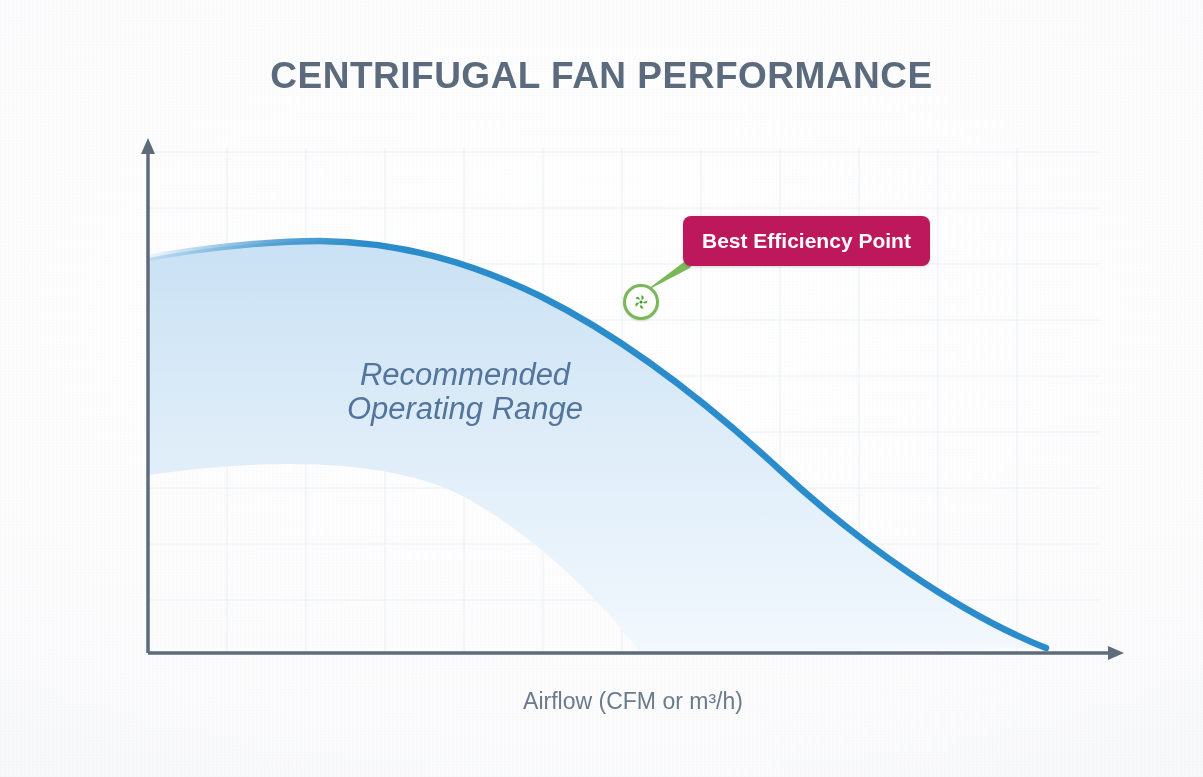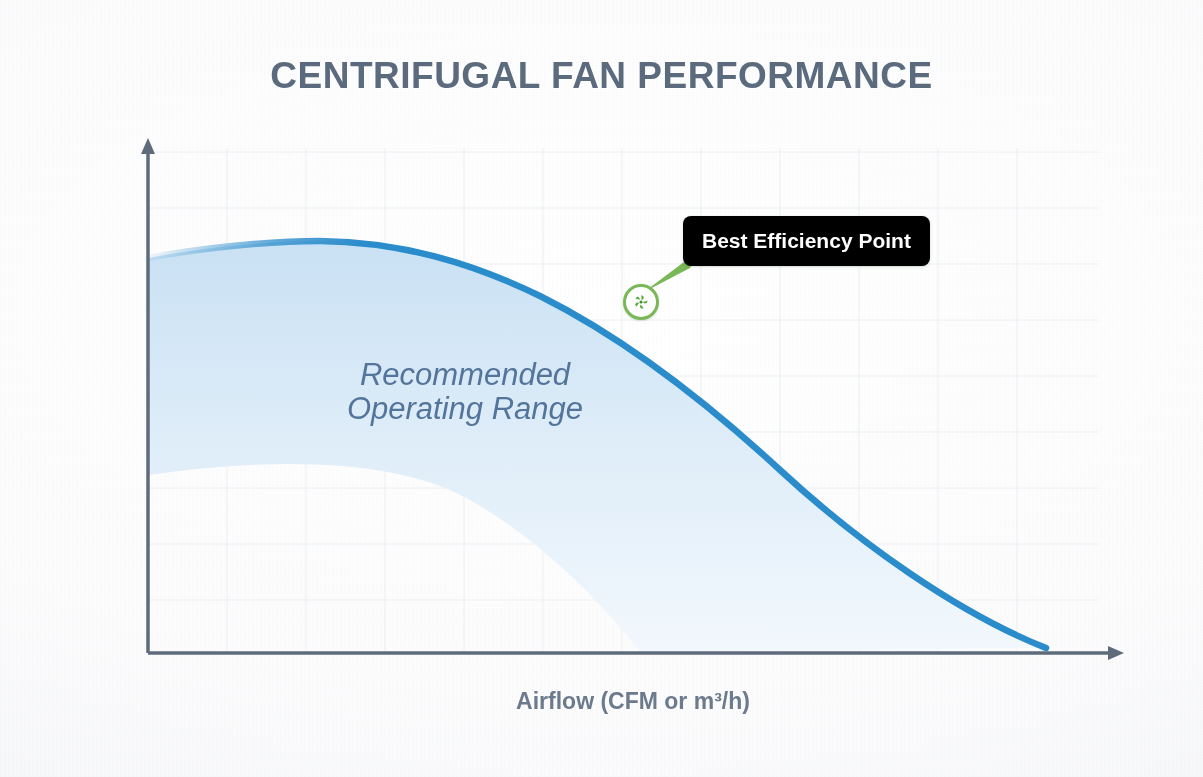--- a/index.html
+++ b/index.html
@@ -54,21 +54,20 @@
 
   #x-axis-label {
     position: absolute;
     left: 148px;
     top: 688px;
     width: 970px;
     text-align: center;
     font-size: 23px;
     color: #6b7a8c;
     white-space: nowrap;
-    font-weight: bold;
   }
 
   #region-annotation {
     position: absolute;
     left: 250px;
     top: 358px;
     width: 430px;
     text-align: center;
     font-size: 31px;
     font-style: italic;
@@ -79,21 +78,21 @@
 
   #bep-callout {
     position: absolute;
     left: 683px;
     top: 216px;
     height: 50px;
     display: flex;
     align-items: center;
     padding: 0 19px;
     border-radius: 8px;
-    background: #000000;
+    background: #be185d;
     box-shadow: 0 1px 3px rgba(60,90,40,.22);
   }
   #bep-callout-label {
     color: #ffffff;
     font-size: 21px;
     font-weight: bold;
     white-space: nowrap;
   }
 
   #bep-marker {

